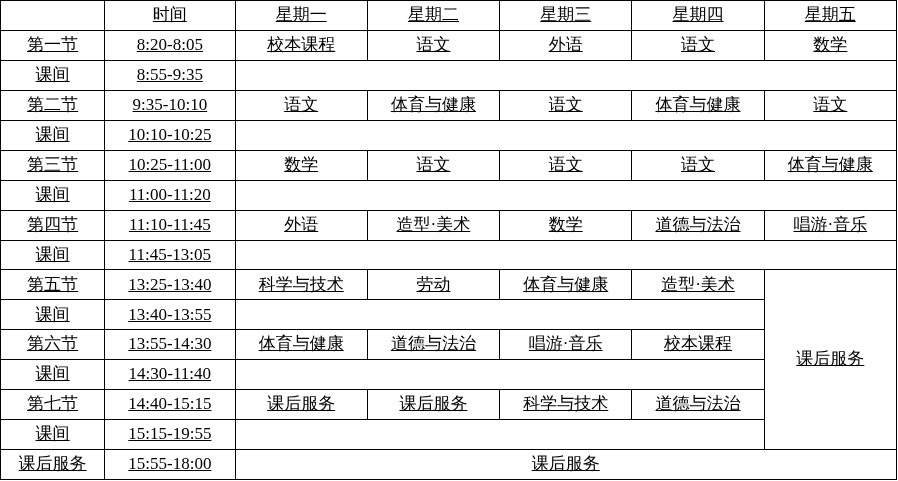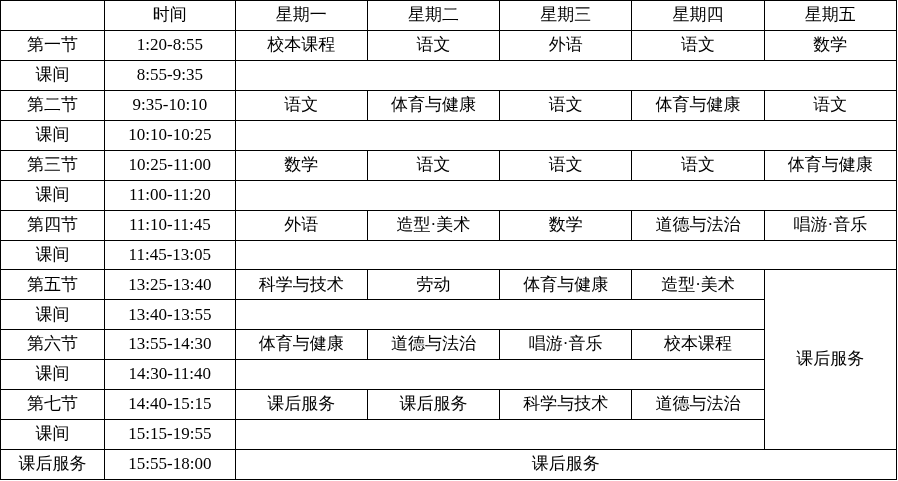--- a/index.html
+++ b/index.html
@@ -17,20 +17,21 @@
   #schedule-wrap {
     width: 898px;
     height: 481px;
     box-sizing: border-box;
   }
   table.schedule {
     border-collapse: collapse;
     width: 897px;
     height: 480px;
     table-layout: fixed;
+    text-decoration: underline;
   }
   table.schedule td {
     border: 1px solid #000000;
     text-align: center;
     vertical-align: middle;
     font-size: 17px;
     line-height: 1.1;
     padding: 0 2px;
     white-space: nowrap;
     overflow: hidden;
@@ -68,21 +69,21 @@
         <td class="time-cell">时间</td>
         <td class="subject-cell">星期一</td>
         <td class="subject-cell">星期二</td>
         <td class="subject-cell">星期三</td>
         <td class="subject-cell">星期四</td>
         <td class="subject-cell">星期五</td>
       </tr>
 
       <tr>
         <td class="period-cell">第一节</td>
-        <td class="time-cell">1:20-8:55</td>
+        <td class="time-cell">8:20-8:05</td>
         <td class="subject-cell">校本课程</td>
         <td class="subject-cell">语文</td>
         <td class="subject-cell">外语</td>
         <td class="subject-cell">语文</td>
         <td class="subject-cell">数学</td>
       </tr>
 
       <tr>
         <td class="period-cell">课间</td>
         <td class="time-cell">8:55-9:35</td>

